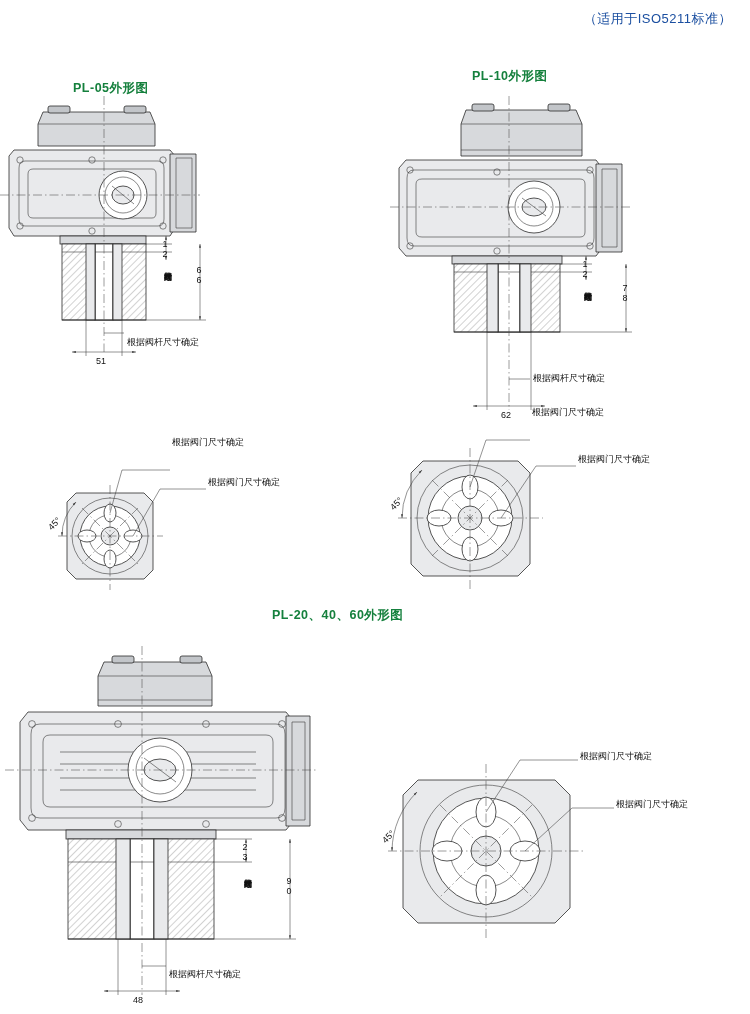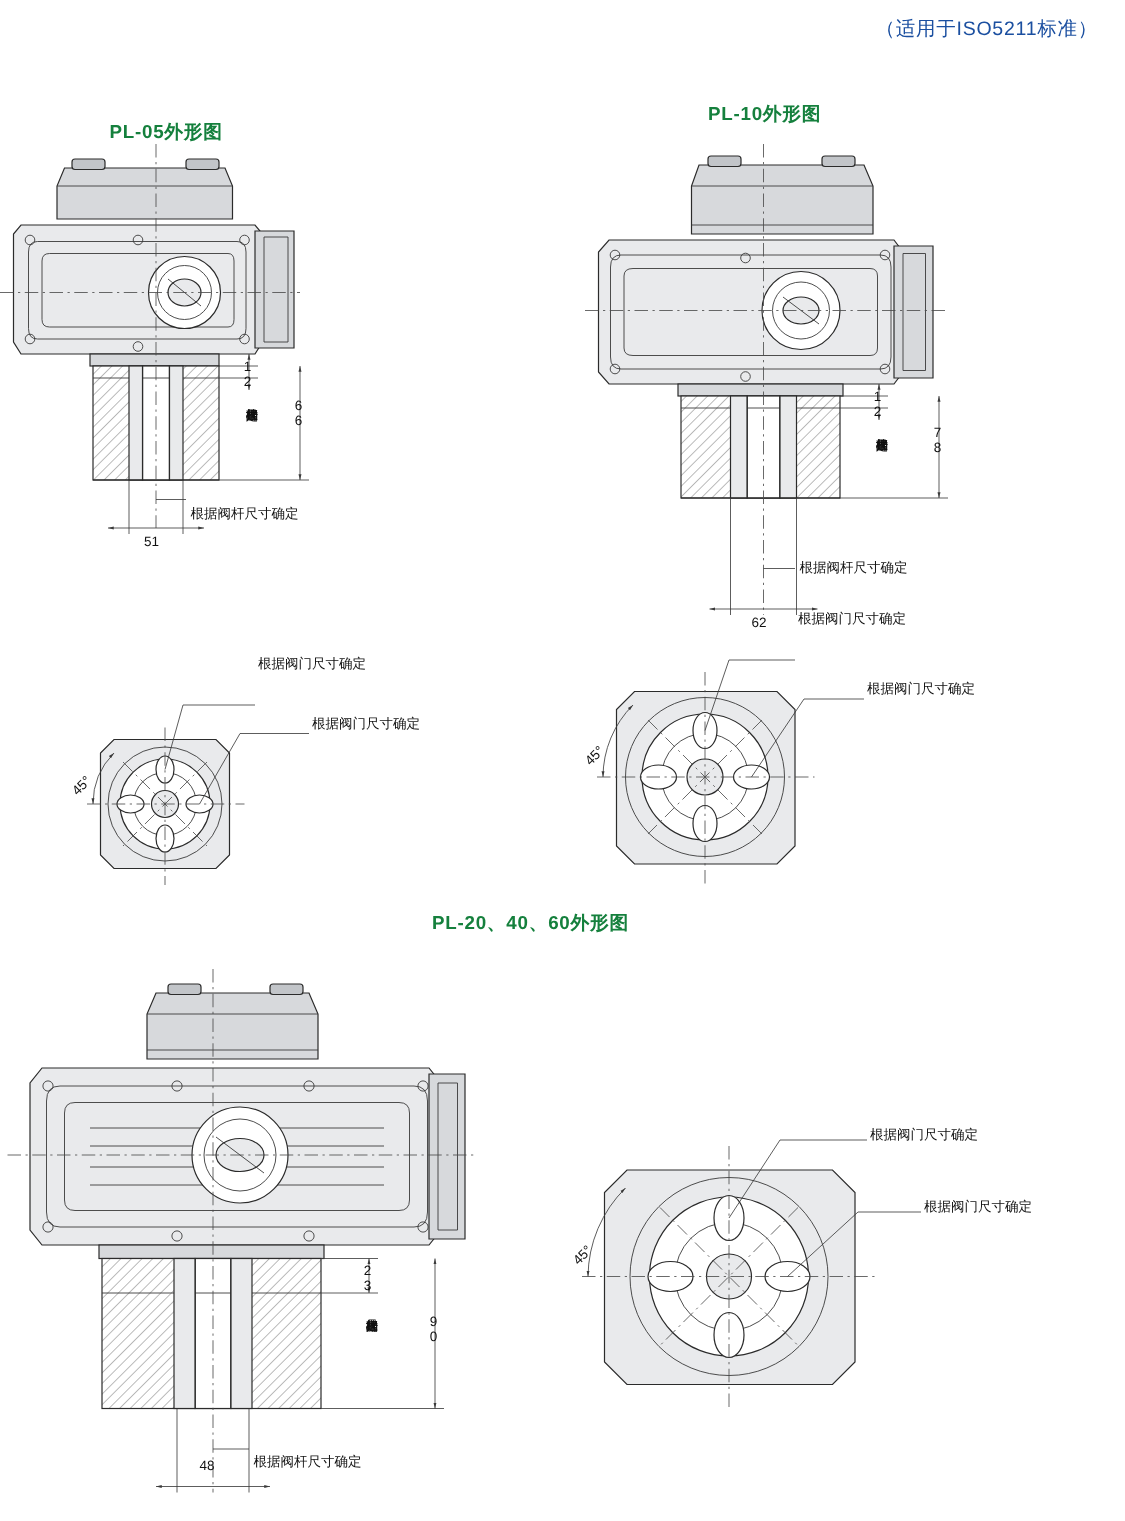--- a/index.html
+++ b/index.html
@@ -316,21 +316,21 @@
       <path class="ln-center" d="M440,805 L532,897"></path>
       <path class="ln-center" d="M532,805 L440,897"></path>
       <path class="ln-dim" d="M392,851 A84,84 0 0,1 417,792" marker-start="url(#arrR)" marker-end="url(#arrL)"></path>
       <path class="ln-dim" d="M486,812 L520,760 L578,760"></path>
       <path class="ln-dim" d="M525,851 L572,808 L614,808"></path>
     </g>
   </svg>
 
   <div class="caption" style="left:73px; top:80px;">PL-05外形图</div>
   <div class="caption" style="left:472px; top:68px;text-align:right;">PL-10外形图</div>
-  <div class="caption" style="left:288px; top:607px;">PL-20、40、60外形图</div>
+  <div class="caption" style="left:272px; top:607px;">PL-20、40、60外形图</div>
 
   <div class="dimtext vert" style="left:160px; top:239px; font-size:9px;">12</div>
   <div class="dimtext vert" style="left:163px; top:266px; font-size:8px; line-height:8px;">尺寸根据阀杆确定</div>
   <div class="dimtext vert" style="left:194px; top:265px; font-size:9px;">66</div>
   <div class="dimtext" style="left:127px; top:336px;">根据阀杆尺寸确定</div>
   <div class="dimtext" style="left:96px; top:356px;">51</div>
 
   <div class="dimtext" style="left:172px; top:436px;">根据阀门尺寸确定</div>
   <div class="dimtext" style="left:208px; top:476px;">根据阀门尺寸确定</div>
   <div class="dimtext rot" style="left:46px; top:525px; transform:rotate(-45deg); font-size:9px;">45°</div>
@@ -342,19 +342,19 @@
   <div class="dimtext" style="left:501px; top:410px;">62</div>
 
   <div class="dimtext" style="left:532px; top:406px;">根据阀门尺寸确定</div>
   <div class="dimtext" style="left:578px; top:453px;">根据阀门尺寸确定</div>
   <div class="dimtext rot" style="left:388px; top:505px; transform:rotate(-45deg); font-size:9px;">45°</div>
 
   <div class="dimtext vert" style="left:240px; top:842px; font-size:9px;">23</div>
   <div class="dimtext vert" style="left:243px; top:873px; font-size:8px; line-height:8px;">尺寸根据阀杆确定</div>
   <div class="dimtext vert" style="left:284px; top:876px; font-size:9px;">90</div>
   <div class="dimtext" style="left:169px; top:968px;">根据阀杆尺寸确定</div>
-  <div class="dimtext" style="left:133px; top:972px;text-align:center;">48</div>
+  <div class="dimtext" style="left:133px; top:995px;text-align:center;">48</div>
 
   <div class="dimtext" style="left:580px; top:750px;">根据阀门尺寸确定</div>
   <div class="dimtext" style="left:616px; top:798px;">根据阀门尺寸确定</div>
   <div class="dimtext rot" style="left:380px; top:838px; transform:rotate(-45deg); font-size:9px;">45°</div>
 
 </div>
 
 </body></html>

